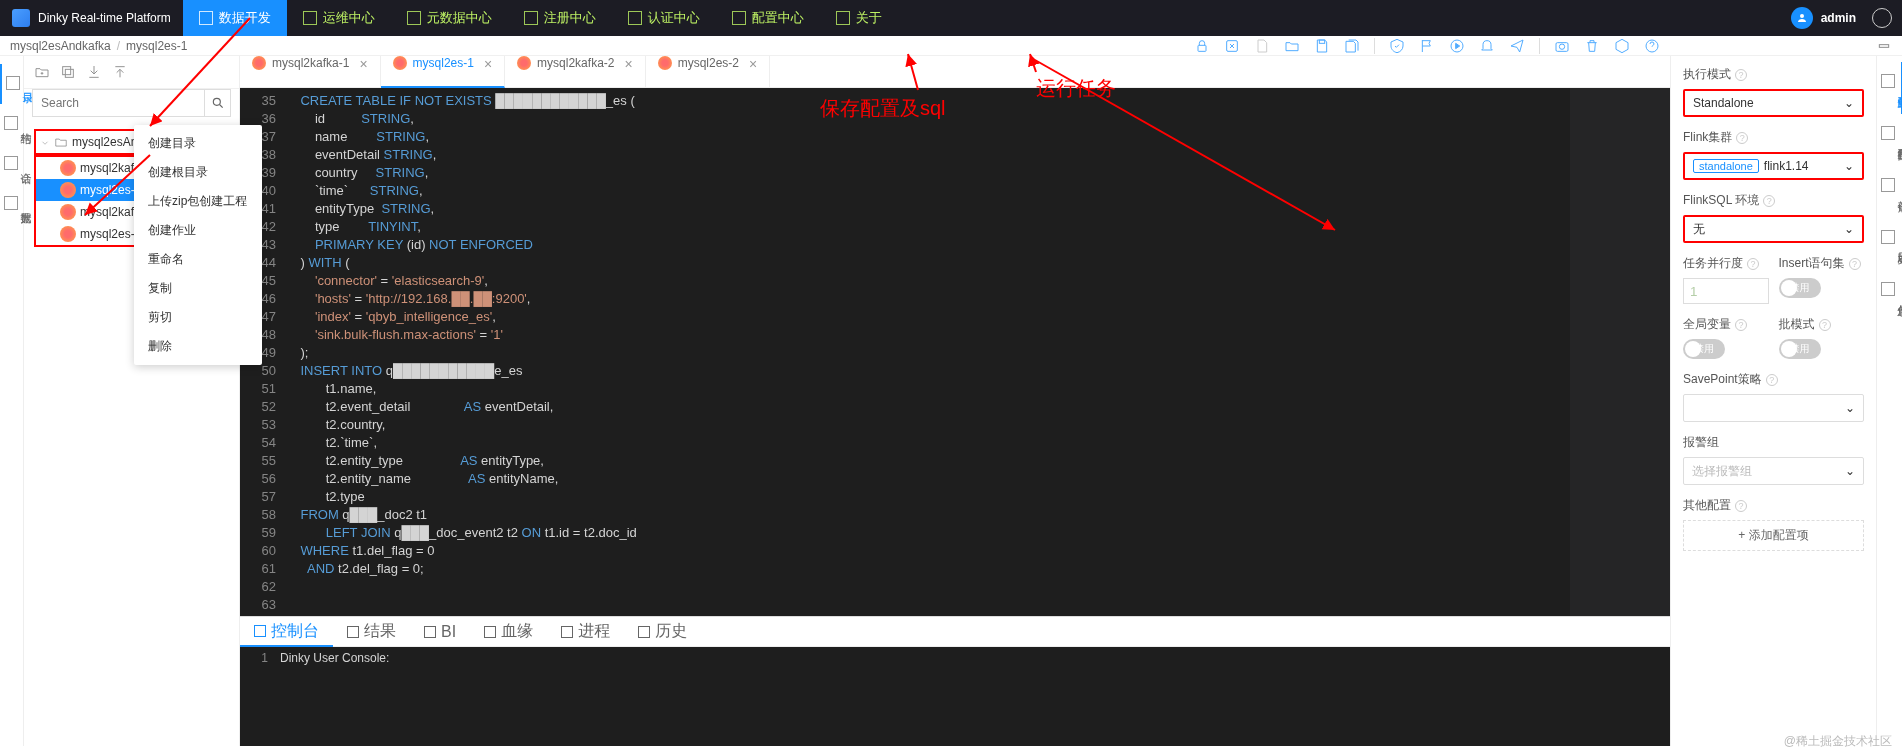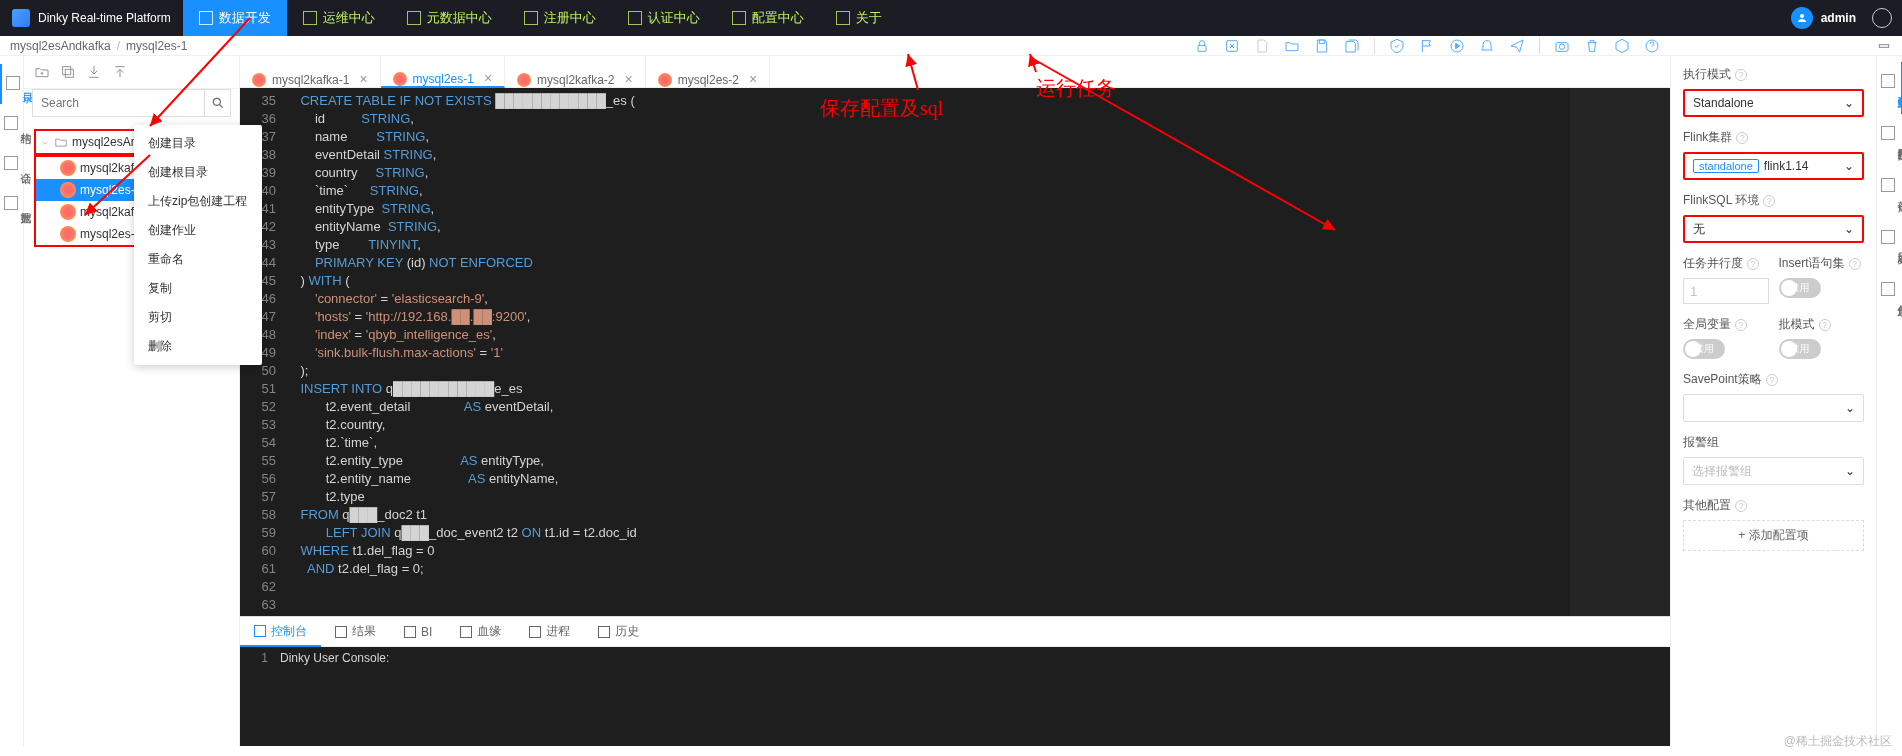--- a/index.html
+++ b/index.html
@@ -38,36 +38,36 @@
 .tree-item { display:flex; align-items:center; gap:4px; padding:3px 4px 3px 24px; cursor:pointer; }
 .tree-item.selected { background:#1890ff; color:#fff; }
 .tree-item .ico { width:16px; height:16px; background:radial-gradient(circle,#ff6b6b 30%,#ff8e53 70%); border-radius:50%; }
 .folder-ico { width:14px; height:14px; }
 .folder-ico svg { stroke:#666; fill:none; }
 .chev { width:10px; height:10px; }
 .ctx-menu { position:absolute; top:0; left:110px; width:128px; background:#fff; box-shadow:0 2px 10px rgba(0,0,0,.2); border-radius:2px; padding:4px 0; z-index:10; }
 .ctx-menu .mi { padding:6px 14px; cursor:pointer; font-size:12px; color:#333; }
 .workspace { flex:1; display:flex; flex-direction:column; min-width:0; }
 .tabs { display:flex; border-bottom:1px solid #eee; height:32px; align-items:stretch; }
-.tab { display:flex; align-items:flex-end; gap:6px; padding:0 12px; border-right:1px solid #eee; cursor:pointer; font-size:12px; color:#666; }
+.tab { display:flex; align-items:flex-start; gap:6px; padding:0 12px; border-right:1px solid #eee; cursor:pointer; font-size:12px; color:#666; }
 .tab.active { color:#1890ff; border-bottom:2px solid #1890ff; margin-bottom:-1px; }
 .tab .ico { width:14px; height:14px; background:radial-gradient(circle,#ff6b6b 30%,#ff8e53 70%); border-radius:50%; }
 .tab .close { color:#999; font-size:14px; margin-left:4px; }
 .editor-wrap { flex:1; display:flex; min-height:0; }
 .editor { flex:1; background:#1e1e1e; display:flex; font-family:"Consolas","Monaco",monospace; font-size:13px; overflow:hidden; position:relative; }
 .gutter { width:46px; background:#1e1e1e; text-align:right; padding:4px 10px 4px 0; color:#858585; user-select:none; }
 .gutter div { height:18px; line-height:18px; }
 .code { flex:1; padding:4px 0; color:#d4d4d4; }
 .code .ln { height:18px; line-height:18px; white-space:pre; }
 .kw { color:#569cd6; }
 .str { color:#ce9178; }
 .num { color:#b5cea8; }
 .minimap { width:100px; background:#252526; }
 .console { height:130px; border-top:1px solid #ddd; display:flex; flex-direction:column; }
-.con-tabs { display:flex; height:30px; border-bottom:1px solid #eee; align-items:center; font-size:12px; }
+.con-tabs { display:flex; height:30px; border-bottom:1px solid #eee; align-items:center; font-size:16px; }
 .con-tab { padding:0 14px; height:30px; display:flex; align-items:center; gap:5px; cursor:pointer; color:#666; }
 .con-tab.active { color:#1890ff; border-bottom:2px solid #1890ff; margin-bottom:-1px; }
 .con-tab .ci { width:12px; height:12px; border:1px solid currentColor; }
 .con-body { flex:1; background:#1e1e1e; color:#d4d4d4; font-family:Consolas,monospace; font-size:12px; padding:4px 0; }
 .con-body .cl { display:flex; }
 .con-body .cn { width:40px; text-align:right; padding-right:12px; color:#858585; }
 .rightrail { width:26px; border-left:1px solid #eee; padding-top:6px; }
 .rightrail .rr { width:26px; text-align:center; font-size:11px; writing-mode:vertical-lr; color:#666; padding:6px 4px; cursor:pointer; height:52px; }
 .rightrail .rr.active { color:#1890ff; border-right:2px solid #1890ff; }
 .rightrail .rri { width:14px; height:14px; border:1px solid #999; margin:6px auto; }
@@ -341,30 +341,30 @@
             <div>63</div>
           </div>
         <div class="code" id="code">
             <div class="ln">    <span class="kw">CREATE</span> <span class="kw">TABLE</span> <span class="kw">IF</span> <span class="kw">NOT</span> <span class="kw">EXISTS</span> ████████████_es (</div>
             <div class="ln">        id          <span class="kw">STRING</span>,</div>
             <div class="ln">        name        <span class="kw">STRING</span>,</div>
             <div class="ln">        eventDetail <span class="kw">STRING</span>,</div>
             <div class="ln">        country     <span class="kw">STRING</span>,</div>
             <div class="ln">        `time`      <span class="kw">STRING</span>,</div>
             <div class="ln">        entityType  <span class="kw">STRING</span>,</div>
-            <div class="ln">        entityName  <span class="kw">STRING</span>,</div>
             <div class="ln">        type        <span class="kw">TINYINT</span>,</div>
             <div class="ln">        <span class="kw">PRIMARY</span> <span class="kw">KEY</span> (id) <span class="kw">NOT</span> <span class="kw">ENFORCED</span></div>
             <div class="ln">    ) <span class="kw">WITH</span> (</div>
             <div class="ln">        <span class="str">'connector'</span> = <span class="str">'elasticsearch-9'</span>,</div>
             <div class="ln">        <span class="str">'hosts'</span> = <span class="str">'http://192.168.██.██:9200'</span>,</div>
             <div class="ln">        <span class="str">'index'</span> = <span class="str">'qbyb_intelligence_es'</span>,</div>
             <div class="ln">        <span class="str">'sink.bulk-flush.max-actions'</span> = <span class="str">'1'</span></div>
             <div class="ln">    );</div>
             <div class="ln">    <span class="kw">INSERT</span> <span class="kw">INTO</span> q███████████e_es</div>
+            <div class="ln">           t1.name,</div>
             <div class="ln">           t2.event_detail               <span class="kw">AS</span> eventDetail,</div>
             <div class="ln">           t2.country,</div>
             <div class="ln">           t2.`time`,</div>
             <div class="ln">           t2.entity_type                <span class="kw">AS</span> entityType,</div>
             <div class="ln">           t2.entity_name                <span class="kw">AS</span> entityName,</div>
             <div class="ln">           t2.type</div>
             <div class="ln">    <span class="kw">FROM</span> q███_doc2 t1</div>
             <div class="ln">           <span class="kw">LEFT</span> <span class="kw">JOIN</span> q███_doc_event2 t2 <span class="kw">ON</span> t1.id = t2.doc_id</div>
             <div class="ln">    <span class="kw">WHERE</span> t1.del_flag = 0</div>
             <div class="ln">      <span class="kw">AND</span> t2.del_flag = 0;</div>
@@ -502,21 +502,21 @@
 
   <div class="rightrail">
     <div class="rr active"><div class="rri"></div><span>作业配置</span></div>
     <div class="rr"><div class="rri"></div><span>执行配置</span></div>
     <div class="rr"><div class="rri"></div><span>保存点</span></div>
     <div class="rr"><div class="rri"></div><span>版本历史</span></div>
     <div class="rr"><div class="rri"></div><span>作业信息</span></div>
   </div>
 </div>
 
-<div class="annot" style="top:95px; left:820px;font-family:Liberation Serif, serif;">保存配置及sql</div>
+<div class="annot" style="top:95px; left:820px;">保存配置及sql</div>
 <div class="annot" style="top:75px; left:1036px;font-family:Liberation Serif, serif;">运行任务</div>
 <svg class="arrow" style="top:0;left:0" width="1560" height="640">
   <defs>
       <marker id="ah" markerWidth="8" markerHeight="8" refX="6" refY="3" orient="auto">
         <path d="M0,0 L6,3 L0,6 Z" fill="red"></path>
       </marker>
     </defs>
   <line x1="250" y1="18" x2="150" y2="126" stroke="red" stroke-width="2" marker-end="url(#ah)"></line>
   <line x1="150" y1="155" x2="85" y2="215" stroke="red" stroke-width="2" marker-end="url(#ah)"></line>
   <line x1="918" y1="90" x2="908" y2="54" stroke="red" stroke-width="2" marker-end="url(#ah)"></line>

